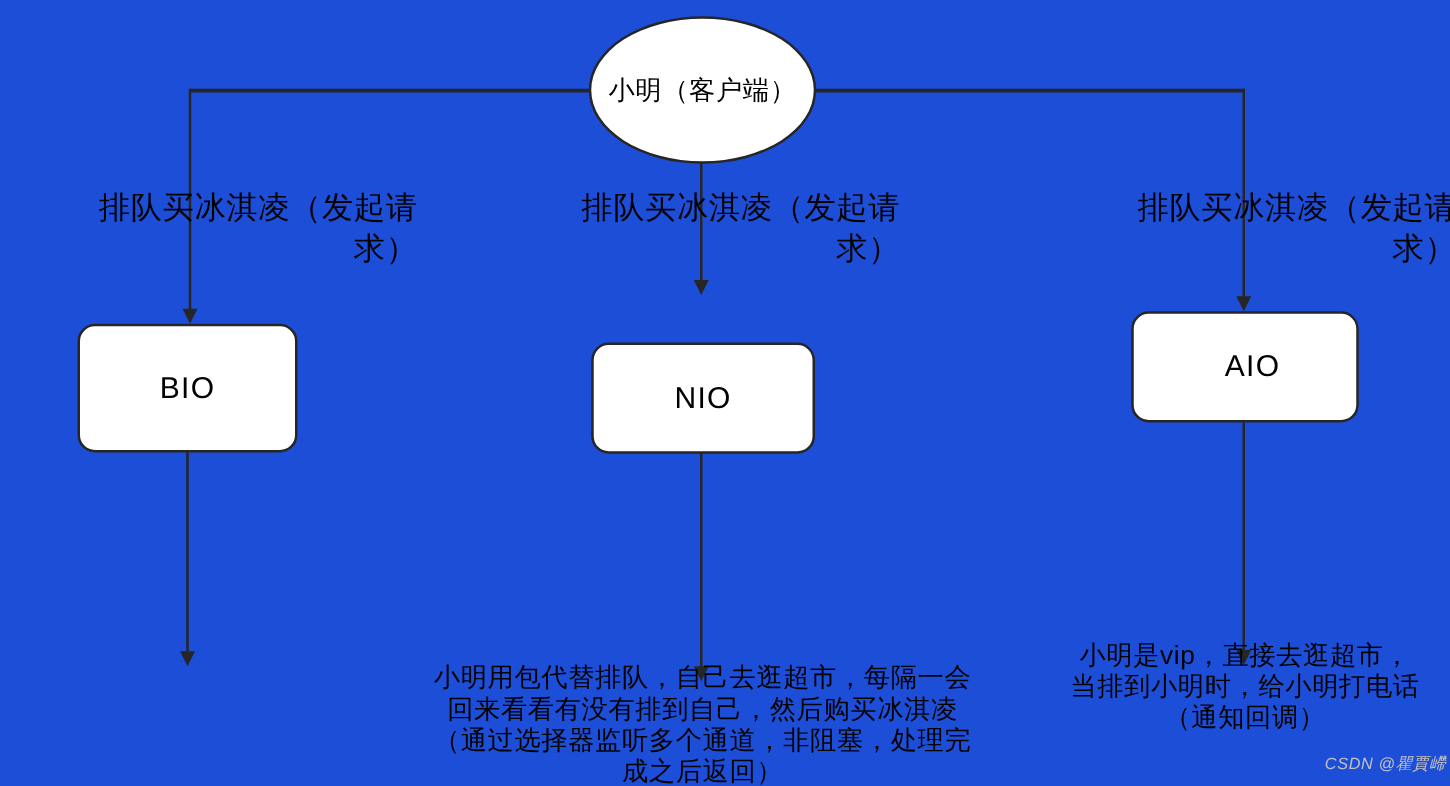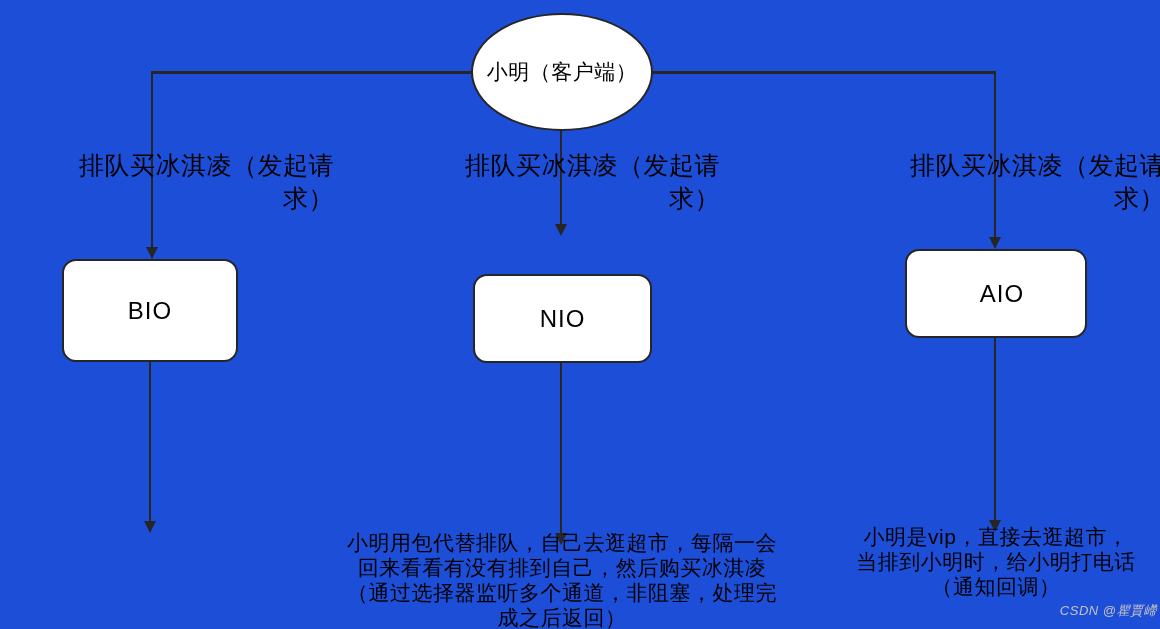--- a/index.html
+++ b/index.html
@@ -53,21 +53,21 @@
   .edge-label.l3{left:865px;}
   .result{
     position:absolute;
     text-align:center;font-size:21px;line-height:25px;
     letter-spacing:0.5px;
     white-space:pre-line;
     z-index:3;
   }
   .result.r1{left:0px;top:524px;width:302px;}
   .result.r2{left:337px;top:530px;width:450px;}
-  .result.r3{left:846px;top:512px;width:300px;margin-top:12px;}
+  .result.r3{left:846px;top:512px;width:300px;}
   .watermark{
     position:absolute;right:3px;top:602px;
     font-size:13px;color:#c4c1c1;letter-spacing:0.5px;
     z-index:4;
     font-style:italic;
   }
 </style>
 </head>
 <body>
 

